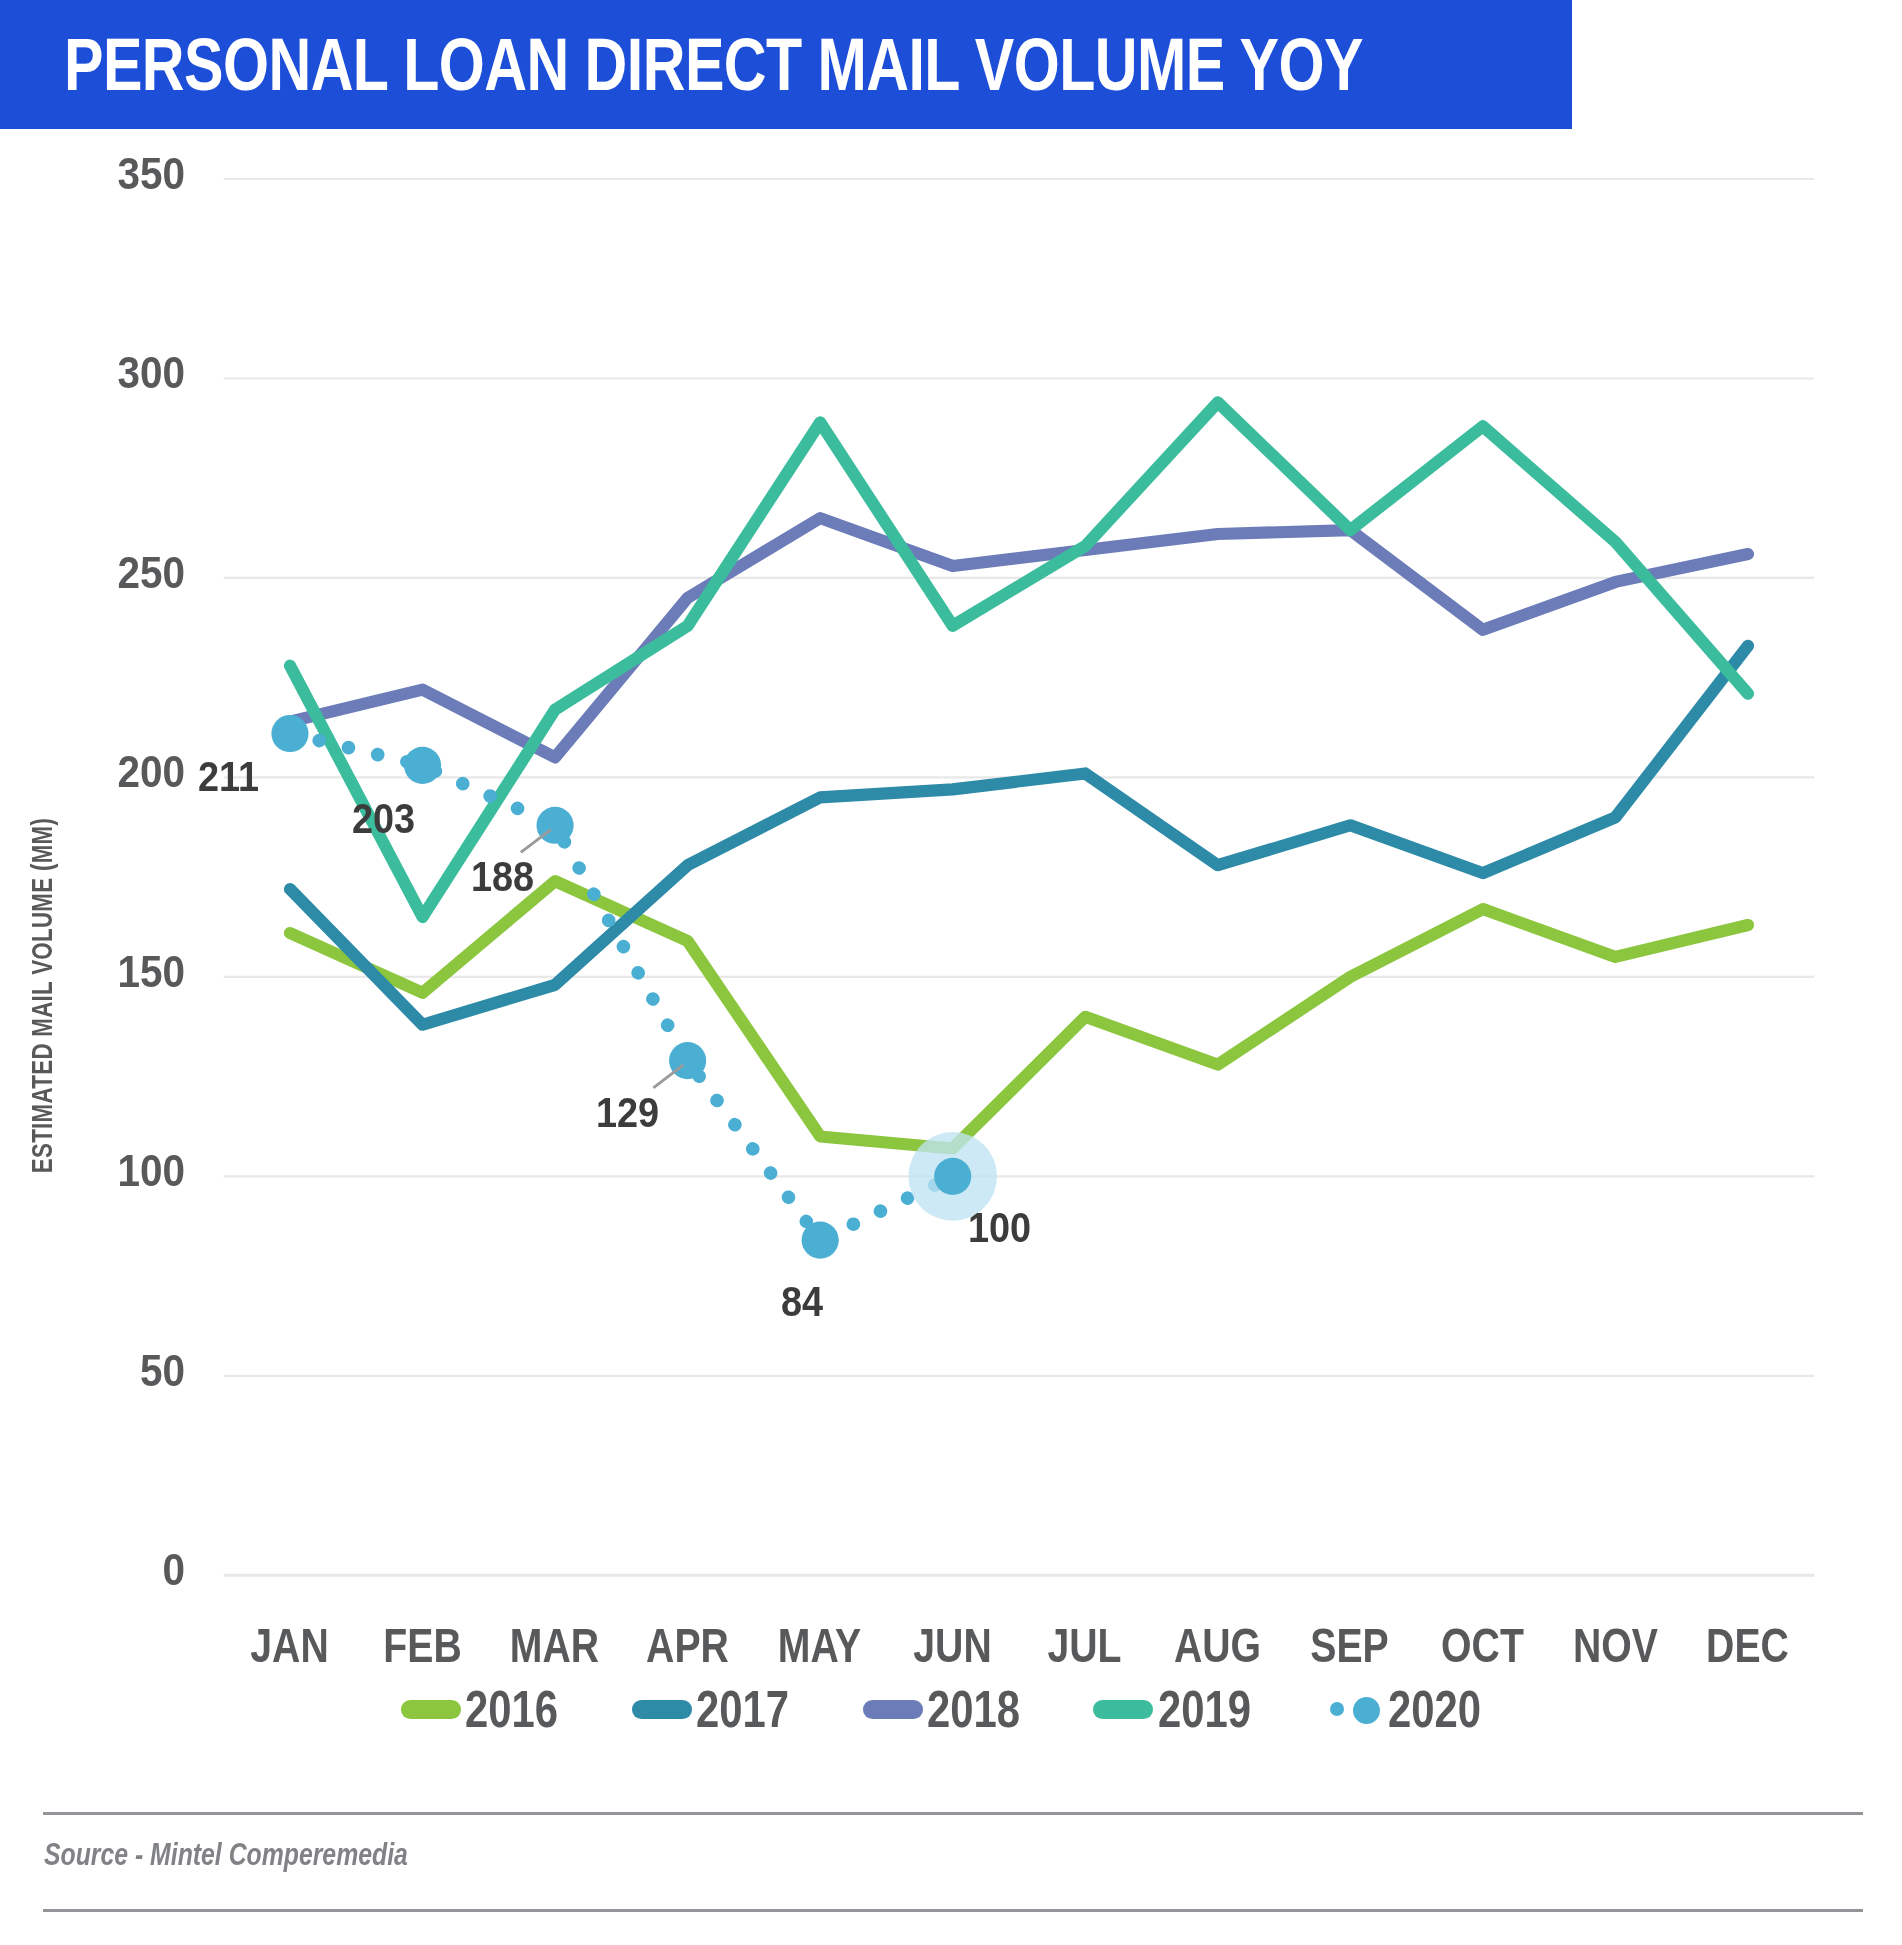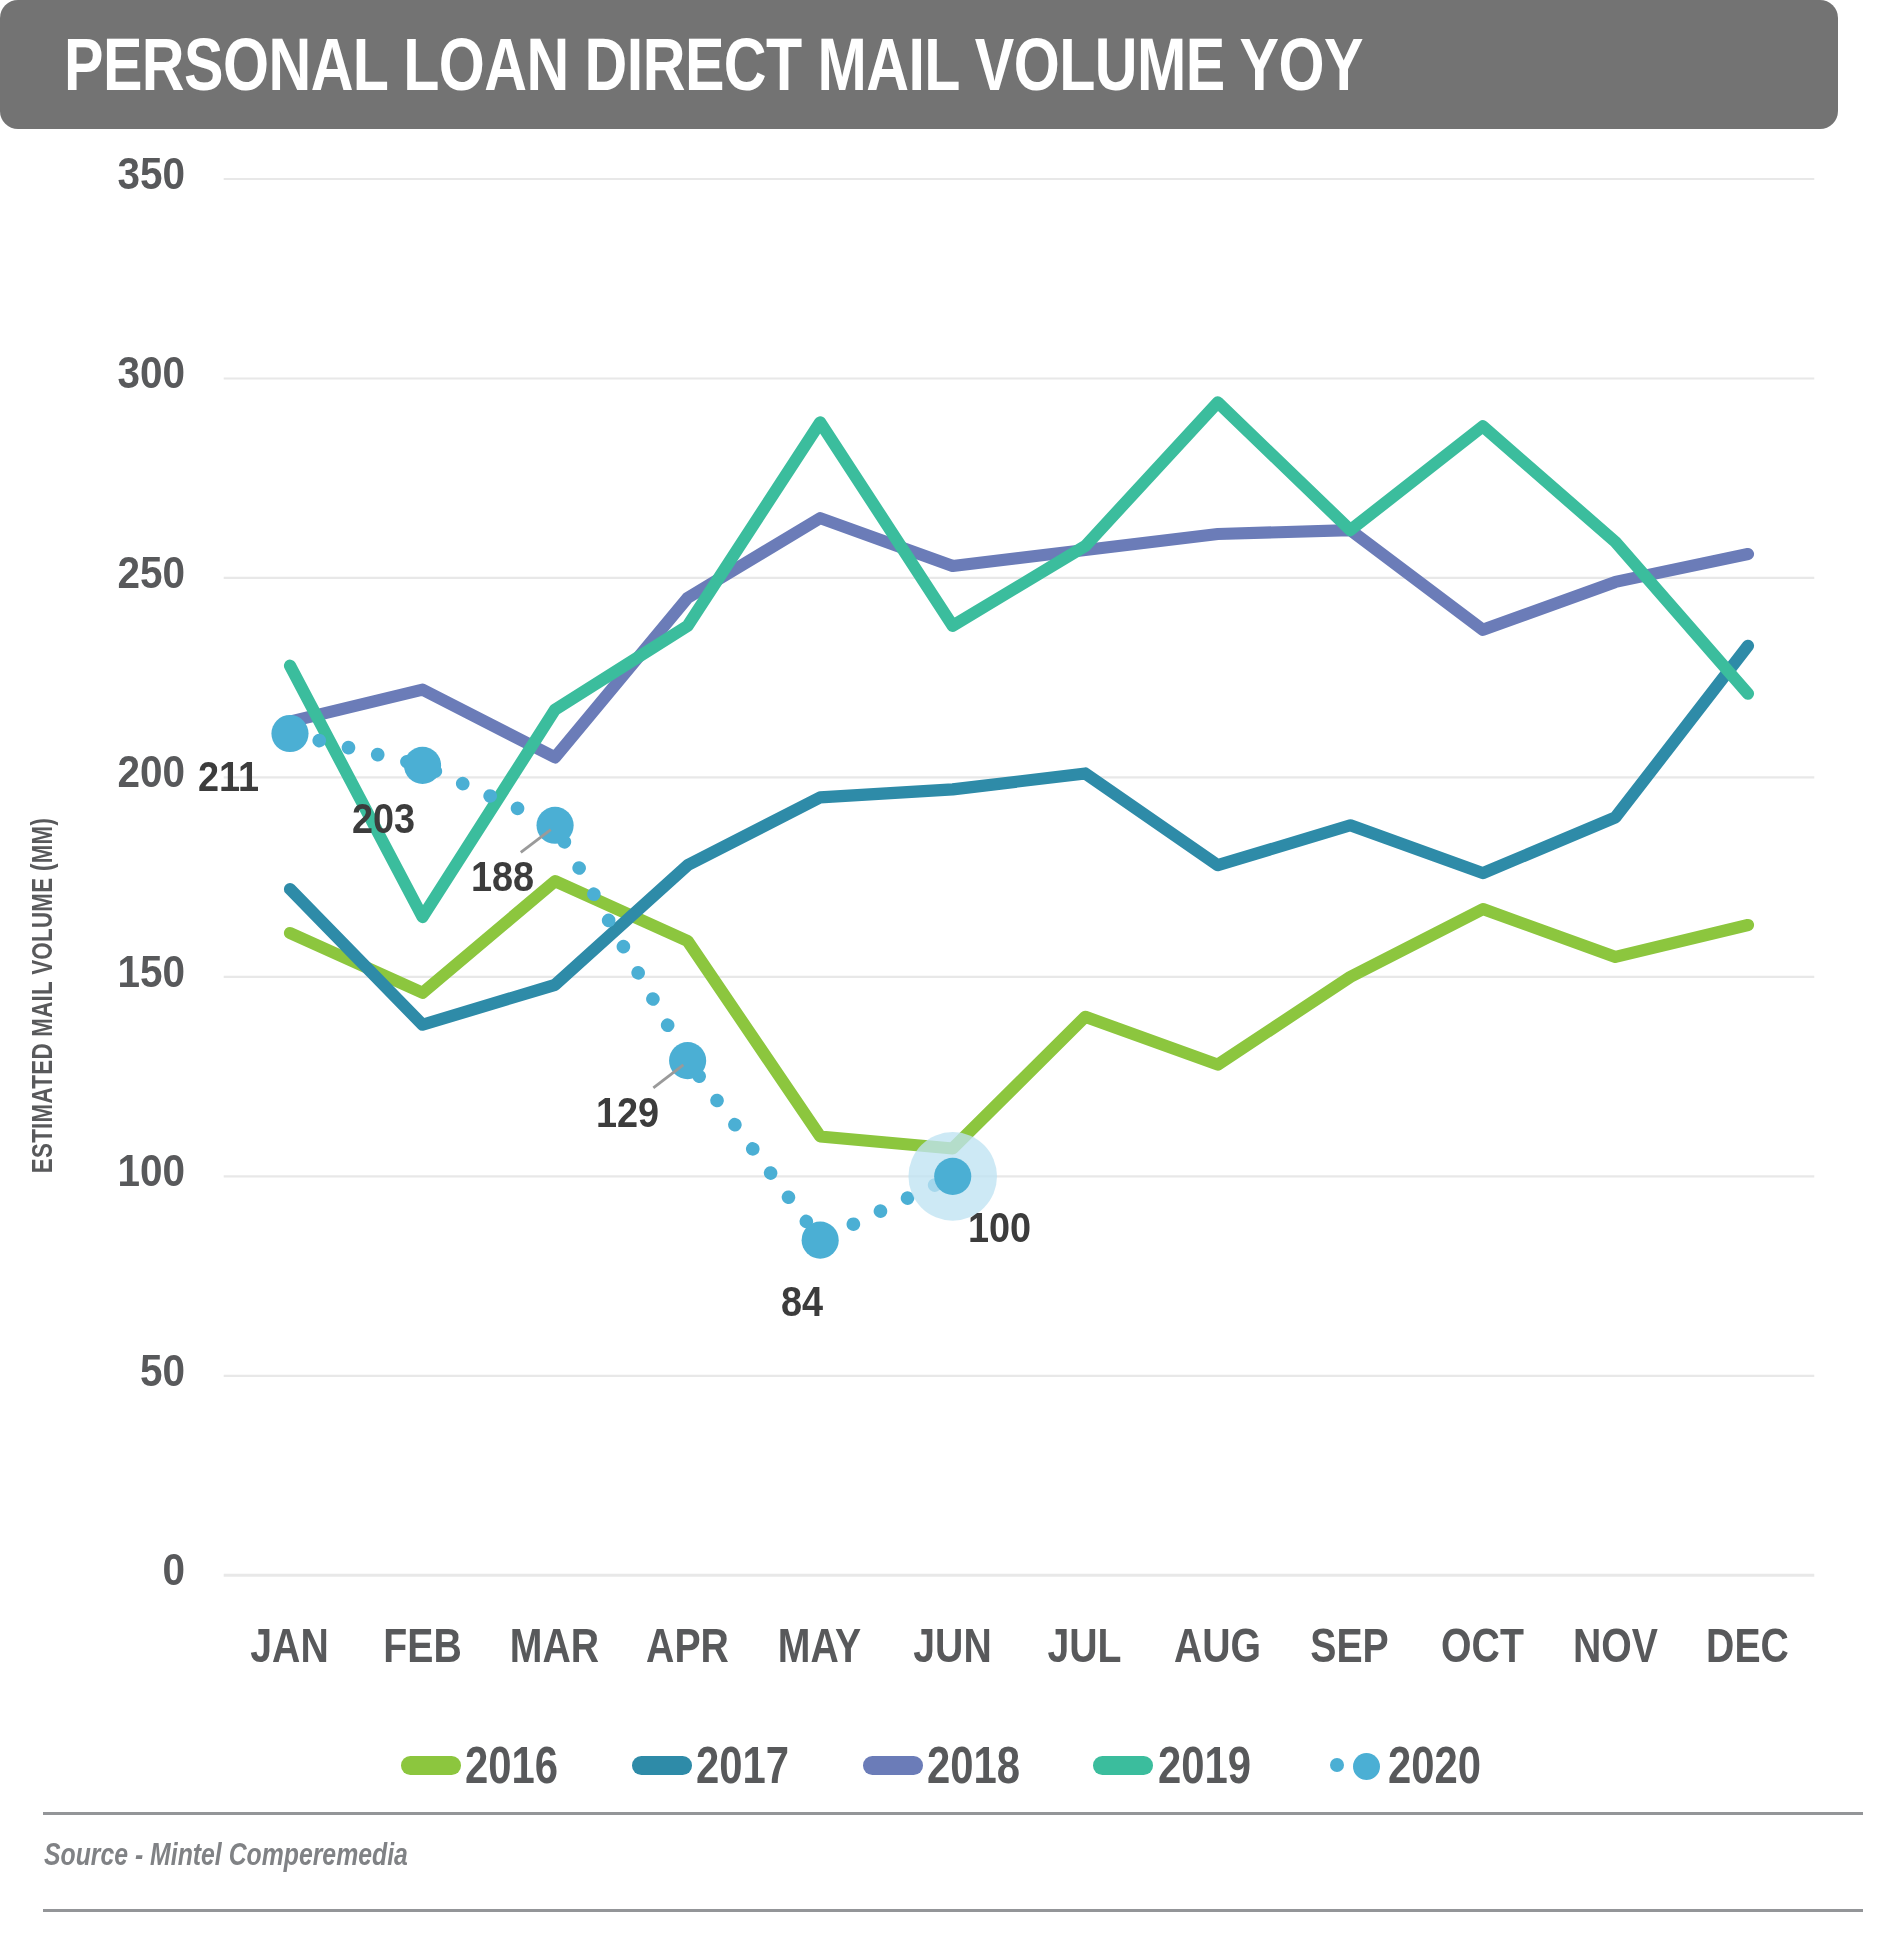--- a/index.html
+++ b/index.html
@@ -14,24 +14,23 @@
     position: relative;
     width: 1903px;
     height: 1946px;
     background: #ffffff;
   }
 
   
   #header-bar {
     position: absolute;
     left: 0; top: 0;
-    width: 1838px;
+    width: 1572px;
     height: 129px;
-    background: #737373;
-    border-radius: 18px;
+    background: #1d4ed8;
   }
   #chart-title {
     position: absolute;
     left: 64px;
     top: 20px;
     font-size: 74px;
     line-height: 89px;
     font-weight: bold;
     color: #ffffff;
     letter-spacing: -0.7px;
@@ -99,21 +98,21 @@
     color: #3C3C3C;
     white-space: nowrap;
     transform: scaleX(0.88);
     transform-origin: left center;
   }
 
   
   #legend {
     position: absolute;
     left: 0;
-    top: 1736px;
+    top: 1680px;
     width: 1903px;
     display: flex;
     justify-content: center;
     align-items: center;
     gap: 53px;
   }
   .legend-item {
     display: flex;
     align-items: center;
     gap: 4.3px;

